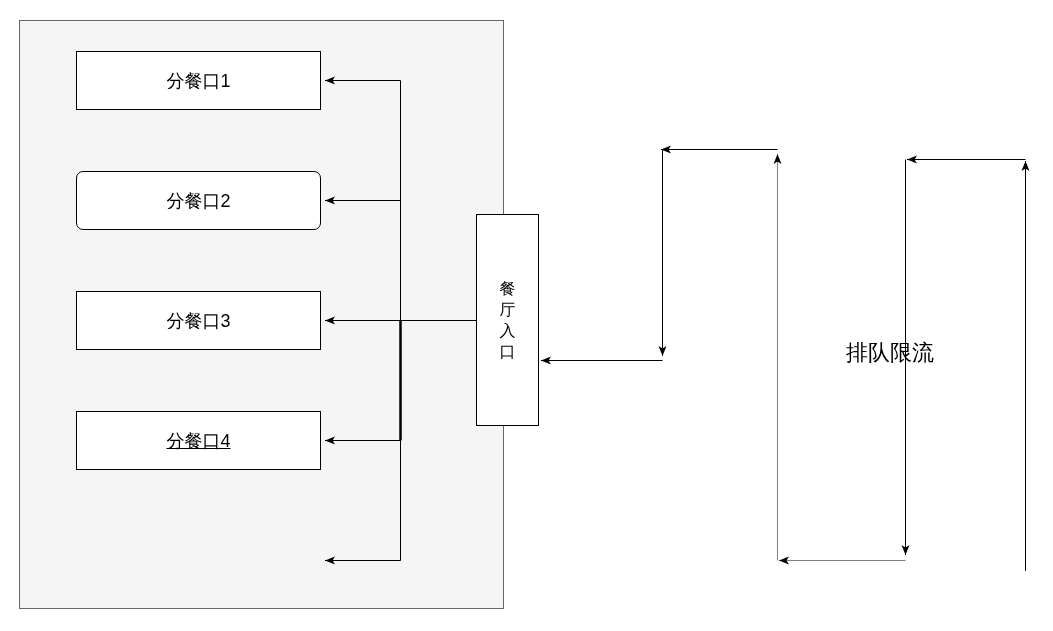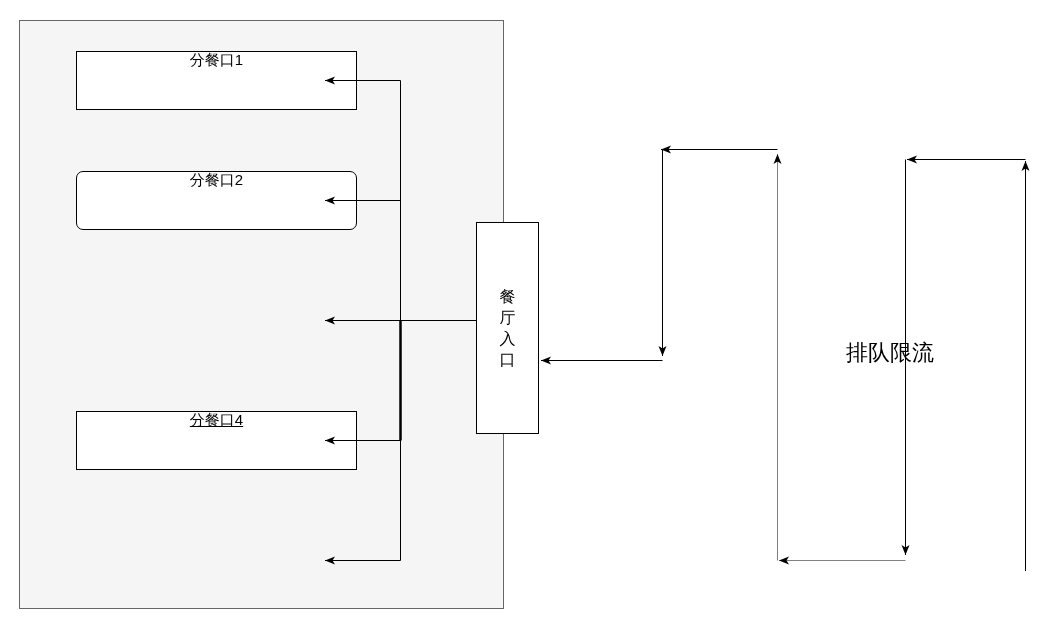--- a/index.html
+++ b/index.html
@@ -5,31 +5,31 @@
   html,body { margin:0; padding:0; background:#ffffff; }
   .canvas {
     position:relative; width:1053px; height:631px; background:#ffffff;
     font-family:"Liberation Sans", sans-serif; color:#000; overflow:hidden;
   }
   .hall {
     position:absolute; left:19px; top:20px; width:485px; height:589px;
     background:#f5f5f5; border:1px solid #666666; box-sizing:border-box;
   }
   .window {
-    position:absolute; left:56px; width:281px; height:59px;
+    position:absolute; left:56px; width:245px; height:59px;
     background:#ffffff; border:1px solid #000000; box-sizing:border-box;
-    display:flex; align-items:flex-start; justify-content:center;
-    font-size:15px; line-height:1; z-index:2;
+    display:flex; align-items:center; justify-content:center;
+    font-size:18px; line-height:1; z-index:2;
   }
   .w1 { top:30px; }  .w2 { top:150px;border-radius:7px; }  .w3 { top:270px; }
   .w4 { top:390px;text-decoration:underline; } .w5 { top:510px; }
   .entrance {
     position:absolute; left:476px; top:214px; width:63px; height:212px;
     background:#ffffff; border:1px solid #000000; box-sizing:border-box;
-    display:flex; align-items:center; justify-content:center; z-index:3;margin-top:8px;
+    display:flex; align-items:center; justify-content:center; z-index:3;
   }
   .entrance .vtext {
     width:16px; font-size:16px; line-height:21px; text-align:center;
     word-break:break-all; overflow-wrap:anywhere;
   }
   .queue-label {
     position:absolute; left:846px; top:340px; width:124px; height:26px;
     font-size:22px; line-height:26px; text-align:left; z-index:4;
     white-space:nowrap;
   }
@@ -39,20 +39,23 @@
 <body>
 
 <div class="canvas">
 
   <div class="hall">
     <div class="window w1">
       <span>分餐口1</span>
     </div>
     <div class="window w2">
       <span>分餐口2</span>
+    </div>
+    <div class="window w3">
+      <span>分餐口3</span>
     </div>
     <div class="window w4">
       <span>分餐口4</span>
     </div>
   </div>
 
   <div class="entrance">
     <div class="vtext">餐厅入口</div>
   </div>
 

